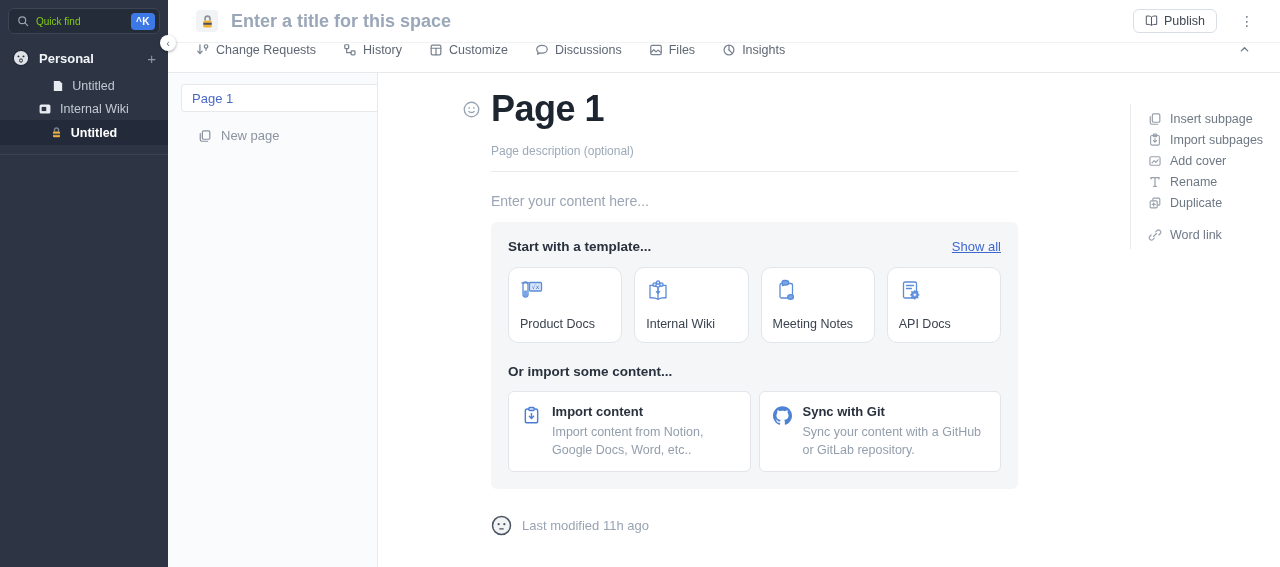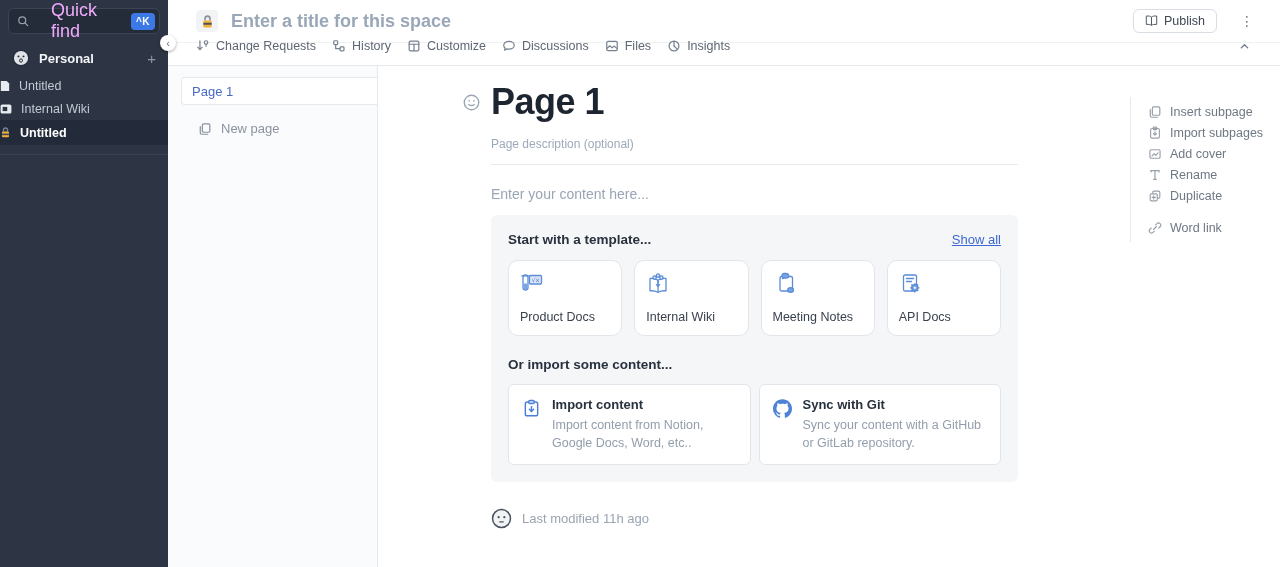--- a/index.html
+++ b/index.html
@@ -4,47 +4,47 @@
 <style>
   * { margin:0; padding:0; box-sizing:border-box; }
   html,body { width:1280px; height:567px; overflow:hidden; background:#fff;
     font-family:"Liberation Sans","DejaVu Sans",sans-serif; }
   .app { position:relative; display:flex; width:1280px; height:567px; }
 
   
   .sidebar { width:168px; height:567px; background:#2d3545; flex:0 0 168px; position:relative; }
   .quickfind { margin:8px; height:26px; background:#242b39; border:1px solid #3c4455;
     border-radius:6px; display:flex; align-items:center; padding:0 4px 0 8px; cursor:pointer; }
-  .quickfind .qf-label { flex:1; font-size:18px; color:#f0abfc; margin-left:22px; }
+  .quickfind .qf-label { flex:1; font-size:10px; color:#84cc16; margin-left:7px; }
   .kbd { background:#3d79e6; color:#fff; font-size:10px; font-weight:bold; border-radius:4px;
     padding:3px 5px; letter-spacing:.5px; }
   .section-row { display:flex; align-items:center; padding:0 12px; height:32px; margin-top:8px; }
   .section-row .sec-label { flex:1; color:#f2f4f7; font-size:13px; font-weight:600; margin-left:9px; }
   .sec-plus { color:#8d96a4; font-size:15px; line-height:1; cursor:pointer; }
-  .nav-item { display:flex; align-items:center; height:23px; padding:0 0; cursor:pointer;
-    color:#c3cad5; font-size:12.5px; }
+  .nav-item { display:flex; align-items:center; height:23px; padding:0 16px; cursor:pointer;
+    color:#c3cad5; font-size:12.5px;justify-content:center; }
   .nav-item .nav-label { margin-left:9px; }
   .nav-item.selected { background:#232a39; color:#ffffff; font-weight:bold; height:25px; }
   .side-divider { border-top:1px solid #3a4252; margin-top:9px; }
   .collapse-btn { position:absolute; left:160px; top:35px; width:16px; height:16px; border-radius:50%;
     background:#fff; box-shadow:0 1px 3px rgba(0,0,0,.35); z-index:5; display:flex; align-items:center;
     justify-content:center; color:#6b7482; font-size:11px; cursor:pointer; }
 
   
   .work { flex:1; display:flex; flex-direction:column; height:567px; }
   .titlebar { height:42px; display:flex; align-items:center; padding:0 20px 0 28px; background:#fff; }
   .space-icon-tile { width:22px; height:22px; background:#f1f3f5; border-radius:4px;
     display:flex; align-items:center; justify-content:center; cursor:pointer; }
   .space-title { margin-left:13px; font-size:18px; font-weight:bold; color:#9aa7b8; flex:1; cursor:text; }
   .publish-btn { display:flex; align-items:center; gap:6px; border:1px solid #d9dee4; border-radius:6px;
     background:#fff; padding:4px 11px; font-size:12.5px; color:#3f4854; cursor:pointer; }
   .dots-btn { margin-left:17px; color:#707a86; font-size:14px; cursor:pointer; padding:2px 6px; }
 
-  .tabbar { height:24px; border-top:1px solid #f0f1f3; border-bottom:1px solid #e7e9ec;
-    display:flex; align-items:center; padding:0 30px 16px 28px; gap:16px; }
+  .tabbar { height:31px; border-top:1px solid #f0f1f3; border-bottom:1px solid #e7e9ec;
+    display:flex; align-items:center; padding:0 30px 16px 28px; gap:27px; }
   .tab { display:flex; align-items:center; gap:6px; font-size:12.5px; color:#5e6773; cursor:pointer; }
   .tab svg { color:#788290; }
   .tab-collapse { margin-left:auto; color:#707a86; cursor:pointer; display:flex; }
 
   .bodyrow { flex:1; display:flex; min-height:0; }
 
   
   .pages { width:210px; flex:0 0 210px; background:#fafbfc; border-right:1px solid #e7e9ec; }
   .page-tab { margin:11px 0 0 13px; height:28px; background:#fff; border:1px solid #e7e9ec;
     border-right:none; border-radius:4px 0 0 4px; display:flex; align-items:center; padding-left:10px;

